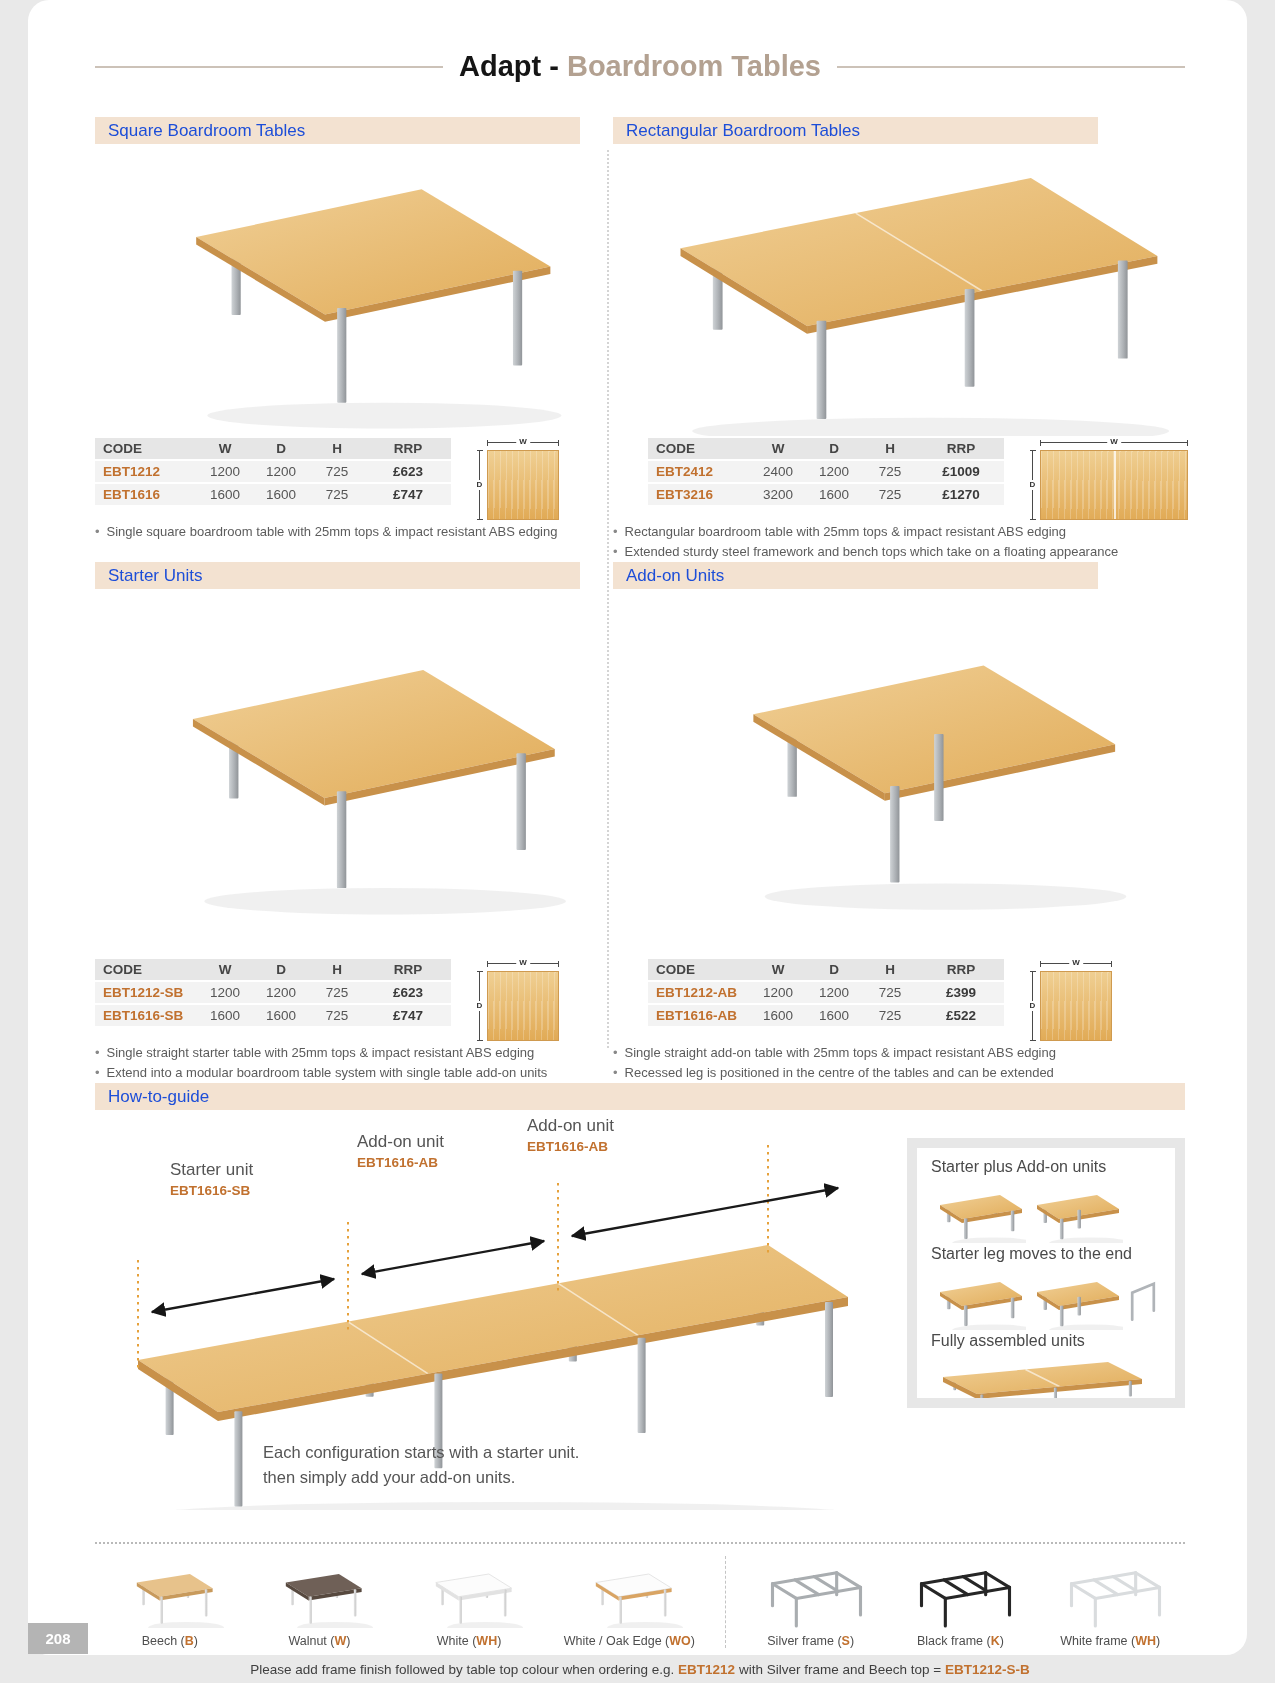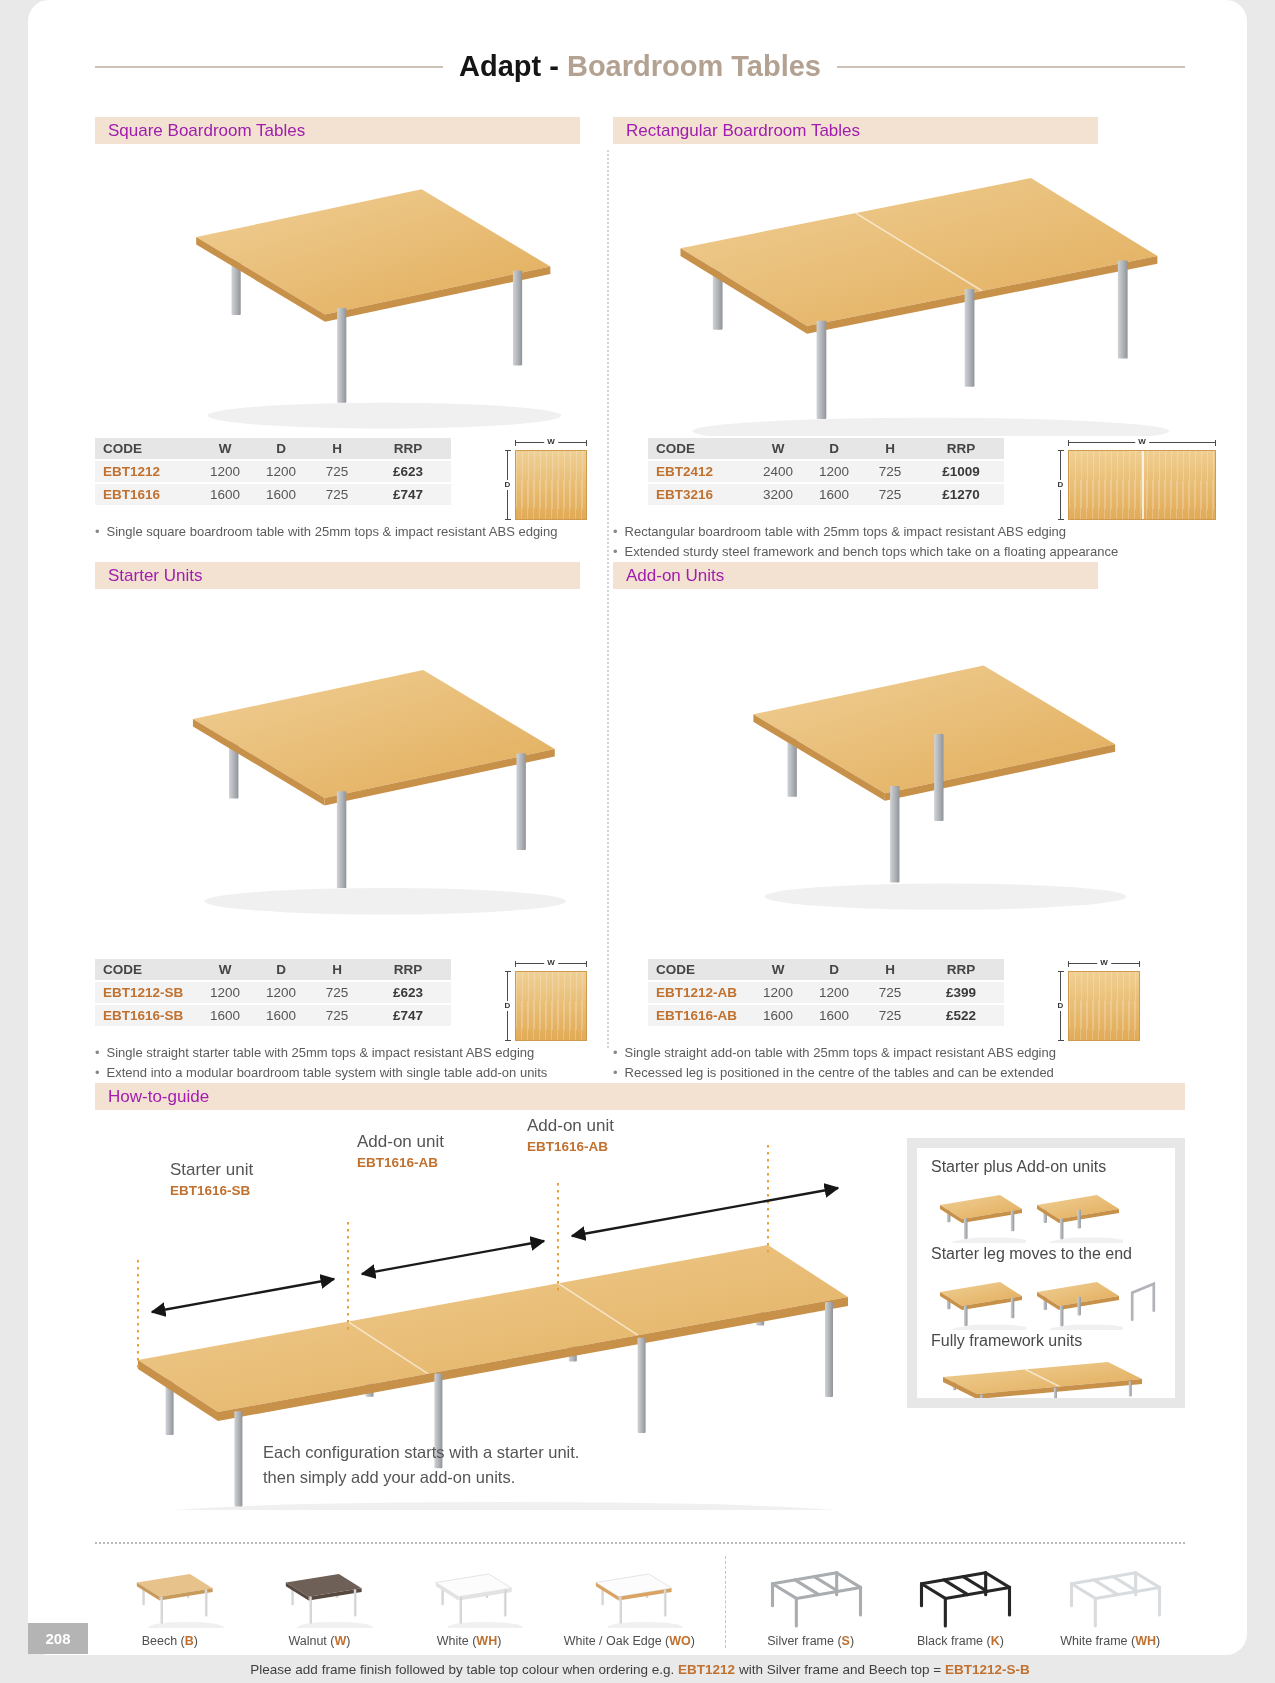--- a/index.html
+++ b/index.html
@@ -14,25 +14,25 @@
 
   
   .titlebar{display:flex;align-items:center;gap:16px;padding-top:50px;}
   .rule{flex:1;height:2px;background:#ccc2b8;}
   .titlebar h1{margin:0;font-size:29px;line-height:33px;white-space:nowrap;font-weight:bold;}
   .t-black{color:#151515;}
   .t-tan{color:#b3a191;}
 
   
   .grid{display:grid;grid-template-columns:505px 572px;column-gap:13px;margin-top:34px;}
-  .bar{background:#f3e2d1;height:27px;line-height:27px;padding-left:13px;font-size:17px;color:#a21caf;width:472px;}
+  .bar{background:#f3e2d1;height:27px;line-height:27px;padding-left:13px;font-size:17px;color:#1d4ed8;width:472px;}
   .howto-bar{width:1077px;}
   .figure{height:292px;display:flex;align-items:center;justify-content:center;overflow:hidden;}
   .figure.tall{height:368px;}
-  .specrow{display:flex;height:76px;margin-top:2px;align-items:flex-start;gap:28px;}
+  .specrow{display:flex;height:76px;margin-top:2px;align-items:flex-start;}
   .right-col .specrow{padding-left:35px;}
   .sw{margin-left:24px;}
 
   table.spec{border-collapse:collapse;font-size:13.5px;color:#555;}
   .spec th,.spec td{padding:2px 8px;height:17px;}
   .spec thead th{background:#e6e6e6;color:#454545;text-align:center;font-weight:bold;}
   .spec th.c-code{text-align:left;min-width:86px;}
   .spec th.c-rrp{min-width:70px;}
   .spec td{background:#f3f3f3;text-align:center;border-top:2px solid #fff;min-width:40px;}
   .spec td.code{color:var(--accent);font-weight:bold;text-align:left;}
@@ -571,21 +571,21 @@
   <polygon points="31.0,42.0 91.0,32.0 91.0,36.0 31.0,46.0" fill="#c8914a"></polygon>
   <polygon points="9.0,28.0 31.0,42.0 31.0,46.0 9.0,32.0" fill="#c8914a"></polygon>
 
   <rect x="31.9" y="41.8" width="3.5" height="20.5" rx="1" fill="url(#lg9)"></rect>
                 <rect x="49.4" y="32.7" width="3.5" height="18.8" rx="1" fill="url(#lg9)"></rect>
 </svg>
               <svg viewBox="0 0 40 66" width="36" height="62" xmlns="http://www.w3.org/2000/svg">
   <path d="M8 56 V26 L32 16 V46" fill="none" stroke="#b0b4b8" stroke-width="3" stroke-linecap="round"></path>
               </svg>
             </div>
-          <h3>Fully framework units</h3>
+          <h3>Fully assembled units</h3>
           <div class="panel-img">
               <svg viewBox="0 0 228 52" width="228" height="52" xmlns="http://www.w3.org/2000/svg">
   <defs>
     <linearGradient id="tg10" x1="0" y1="0" x2="0.9" y2="1">
       <stop offset="0" stop-color="#f0cf96"></stop>
                     <stop offset="1" stop-color="#e2ae5c"></stop>
     </linearGradient>
     <linearGradient id="lg10" x1="0" y1="0" x2="1" y2="0">
       <stop offset="0" stop-color="#cfd3d6"></stop>
                     <stop offset="0.55" stop-color="#aeb2b6"></stop>

